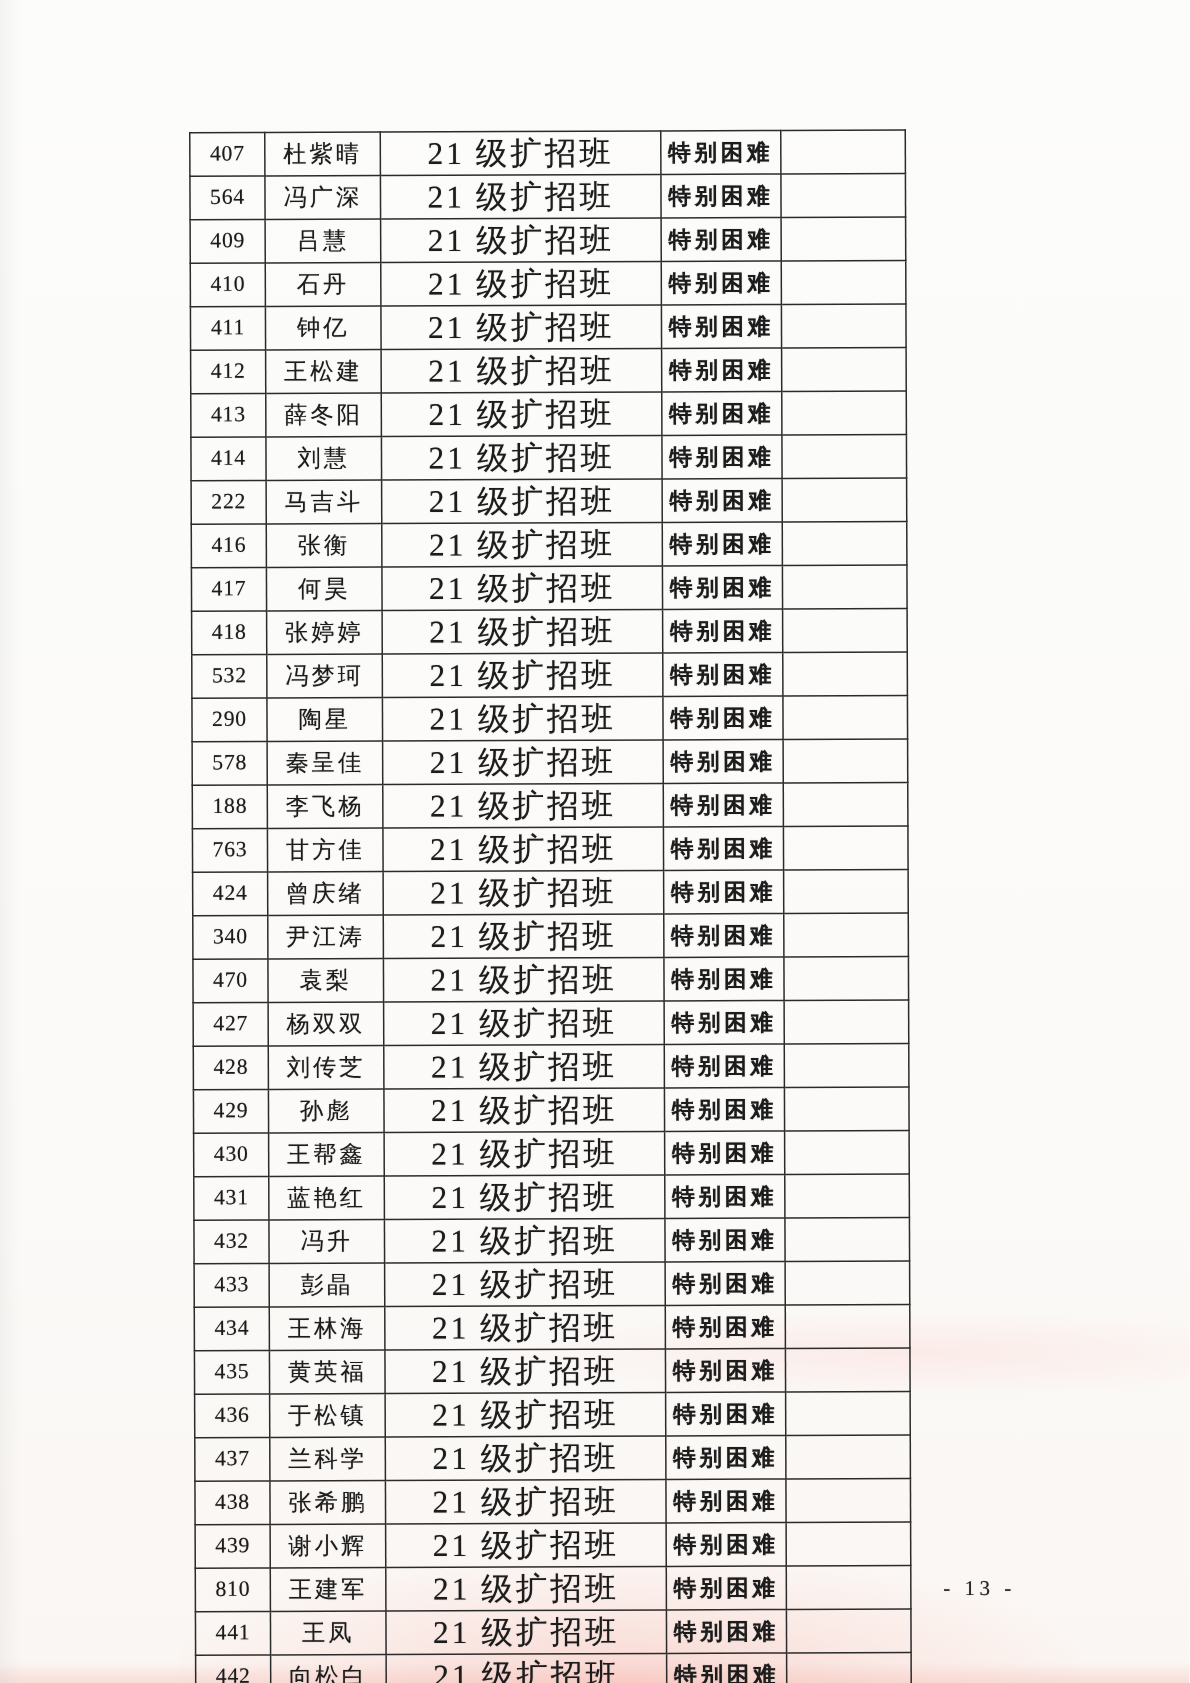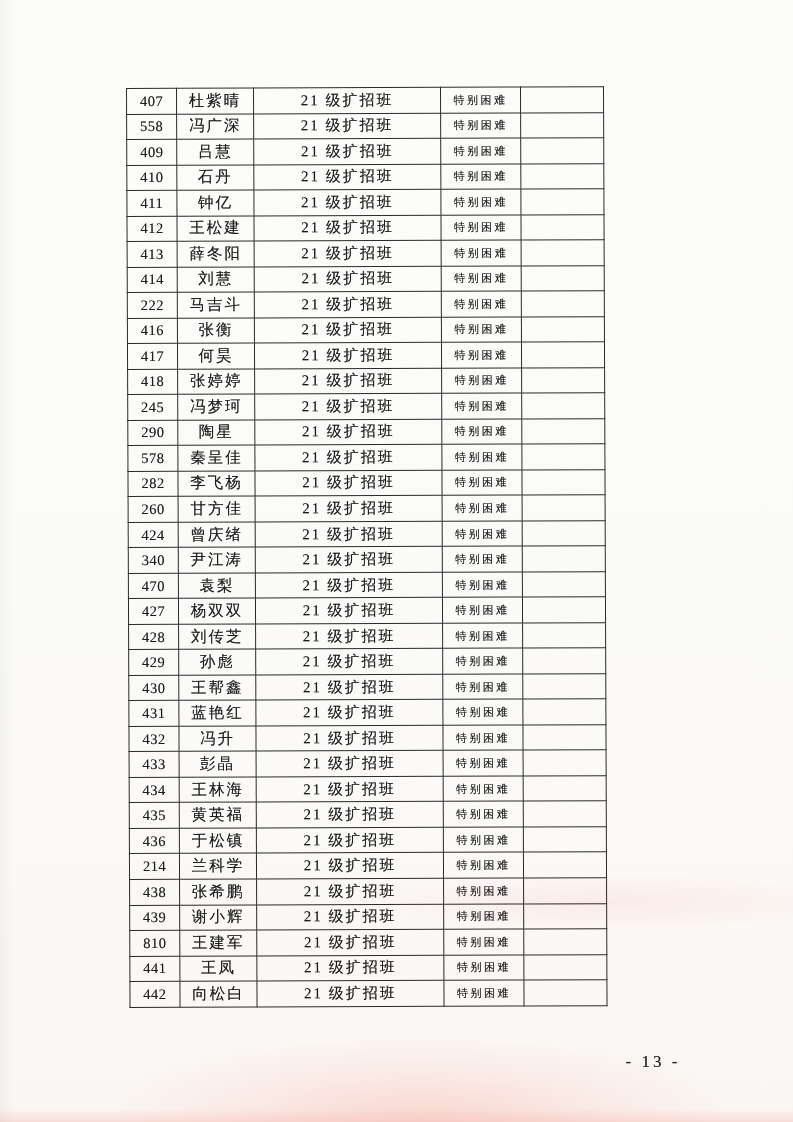--- a/index.html
+++ b/index.html
@@ -82,34 +82,35 @@
   }
   td.c-no {
     font-size: 14.5px;
     letter-spacing: 0.5px;
   }
   td.c-name {
     font-size: 15.5px;
     letter-spacing: 2px;
   }
   td.c-class {
+    font-size: 21px;
+    letter-spacing: 2px;
+  }
+  td.c-status {
     font-size: 15px;
-    letter-spacing: 2px;
-  }
-  td.c-status {
-    font-size: 11px;
     letter-spacing: 2.5px;
+    font-weight: bold;
   }
   .page-number {
     position: absolute;
     left: 608px;
     top: 1052px;
     width: 90px;
     text-align: center;
-    font-size: 17px;
+    font-size: 14px;
     letter-spacing: 3px;
     color: #222222;
     text-shadow: 0 0 0.6px rgba(40,40,40,0.5);
   }
 </style>
 </head>
 <body>
 
 <div class="page">
 
@@ -129,21 +130,21 @@
       </colgroup>
       <tbody>
           <tr>
     <td class="c-no">407</td>
     <td class="c-name">杜紫晴</td>
     <td class="c-class">21 级扩招班</td>
     <td class="c-status">特别困难</td>
     <td class="c-note"></td>
   </tr>
           <tr>
-    <td class="c-no">558</td>
+    <td class="c-no">564</td>
     <td class="c-name">冯广深</td>
     <td class="c-class">21 级扩招班</td>
     <td class="c-status">特别困难</td>
     <td class="c-note"></td>
   </tr>
           <tr>
     <td class="c-no">409</td>
     <td class="c-name">吕慧</td>
     <td class="c-class">21 级扩招班</td>
     <td class="c-status">特别困难</td>
@@ -206,49 +207,49 @@
     <td class="c-note"></td>
   </tr>
           <tr>
     <td class="c-no">418</td>
     <td class="c-name">张婷婷</td>
     <td class="c-class">21 级扩招班</td>
     <td class="c-status">特别困难</td>
     <td class="c-note"></td>
   </tr>
           <tr>
-    <td class="c-no">245</td>
+    <td class="c-no">532</td>
     <td class="c-name">冯梦珂</td>
     <td class="c-class">21 级扩招班</td>
     <td class="c-status">特别困难</td>
     <td class="c-note"></td>
   </tr>
           <tr>
     <td class="c-no">290</td>
     <td class="c-name">陶星</td>
     <td class="c-class">21 级扩招班</td>
     <td class="c-status">特别困难</td>
     <td class="c-note"></td>
   </tr>
           <tr>
     <td class="c-no">578</td>
     <td class="c-name">秦呈佳</td>
     <td class="c-class">21 级扩招班</td>
     <td class="c-status">特别困难</td>
     <td class="c-note"></td>
   </tr>
           <tr>
-    <td class="c-no">282</td>
+    <td class="c-no">188</td>
     <td class="c-name">李飞杨</td>
     <td class="c-class">21 级扩招班</td>
     <td class="c-status">特别困难</td>
     <td class="c-note"></td>
   </tr>
           <tr>
-    <td class="c-no">260</td>
+    <td class="c-no">763</td>
     <td class="c-name">甘方佳</td>
     <td class="c-class">21 级扩招班</td>
     <td class="c-status">特别困难</td>
     <td class="c-note"></td>
   </tr>
           <tr>
     <td class="c-no">424</td>
     <td class="c-name">曾庆绪</td>
     <td class="c-class">21 级扩招班</td>
     <td class="c-status">特别困难</td>
@@ -332,21 +333,21 @@
     <td class="c-note"></td>
   </tr>
           <tr>
     <td class="c-no">436</td>
     <td class="c-name">于松镇</td>
     <td class="c-class">21 级扩招班</td>
     <td class="c-status">特别困难</td>
     <td class="c-note"></td>
   </tr>
           <tr>
-    <td class="c-no">214</td>
+    <td class="c-no">437</td>
     <td class="c-name">兰科学</td>
     <td class="c-class">21 级扩招班</td>
     <td class="c-status">特别困难</td>
     <td class="c-note"></td>
   </tr>
           <tr>
     <td class="c-no">438</td>
     <td class="c-name">张希鹏</td>
     <td class="c-class">21 级扩招班</td>
     <td class="c-status">特别困难</td>

